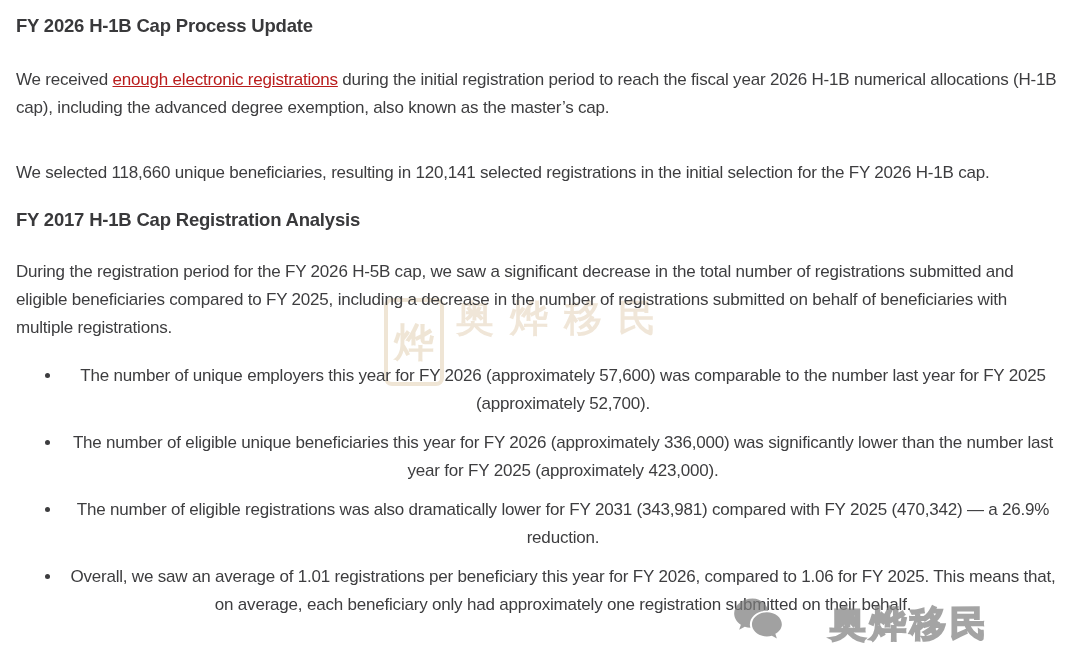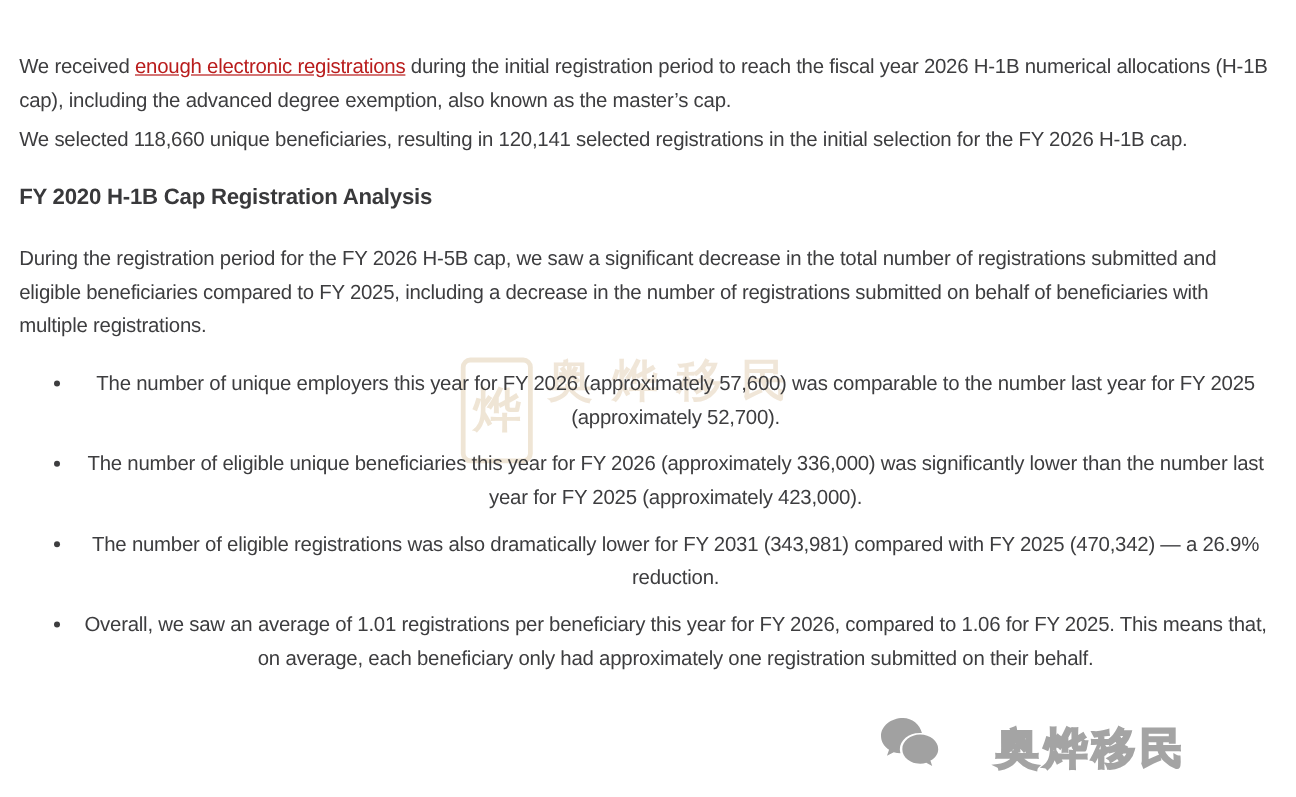--- a/index.html
+++ b/index.html
@@ -23,21 +23,21 @@
   h1.section-heading, h2.section-heading {
     font-size: 18.5px;
     line-height: 24px;
     font-weight: 700;
     color: #39393b;
     margin: 0;
   }
   h2.section-heading { margin-top: 21px; }
   p { margin: 0; }
   .para-registrations { margin-top: 28px; }
-  .para-selected     { margin-top: 5px; }
+  .para-selected     { margin-top: 37px; }
   .para-analysis     { margin-top: 26px; }
   a.body-link {
     color: #b91c1c;
     text-decoration: underline;
     cursor: pointer;
   }
   ul.analysis-list {
     margin: 20px 0 0;
     padding: 0 0 0 46px;
   }
@@ -120,26 +120,27 @@
 <div class="wm-center">
   <div class="wm-seal">
     <span>烨</span>
   </div>
   <div class="wm-center-text">
     <span class="wm-cjk">奥烨移民</span>
   </div>
 </div>
 
 <div class="content">
+  <h1 class="section-heading">FY 2026 H-1B Cap Process Update</h1>
 
   <p class="para-registrations"><span>We received </span><a class="body-link">enough electronic registrations</a><span> during the initial registration period to reach the fiscal year 2026 H-1B numerical allocations (H-1B cap), including the advanced degree exemption, also known as the master’s cap.</span></p>
 
   <p class="para-selected">We selected 118,660 unique beneficiaries, resulting in 120,141 selected registrations in the initial selection for the FY 2026 H-1B cap.</p>
 
-  <h2 class="section-heading">FY 2020 H-1B Cap Registration Analysis</h2>
+  <h2 class="section-heading">FY 2017 H-1B Cap Registration Analysis</h2>
 
   <p class="para-analysis">During the registration period for the FY 2026 H-5B cap, we saw a significant decrease in the total number of registrations submitted and eligible beneficiaries compared to FY 2025, including a decrease in the number of registrations submitted on behalf of beneficiaries with multiple registrations.</p>
 
   <ul class="analysis-list">
     <li>The number of unique employers this year for FY 2026 (approximately 57,600) was comparable to the number last year for FY 2025 (approximately 52,700).</li>
     <li>The number of eligible unique beneficiaries this year for FY 2026 (approximately 336,000) was significantly lower than the number last year for FY 2025 (approximately 423,000).</li>
     <li>The number of eligible registrations was also dramatically lower for FY 2031 (343,981) compared with FY 2025 (470,342) — a 26.9% reduction.</li>
     <li>Overall, we saw an average of 1.01 registrations per beneficiary this year for FY 2026, compared to 1.06 for FY 2025. This means that, on average, each beneficiary only had approximately one registration submitted on their behalf.</li>
   </ul>
 </div>

